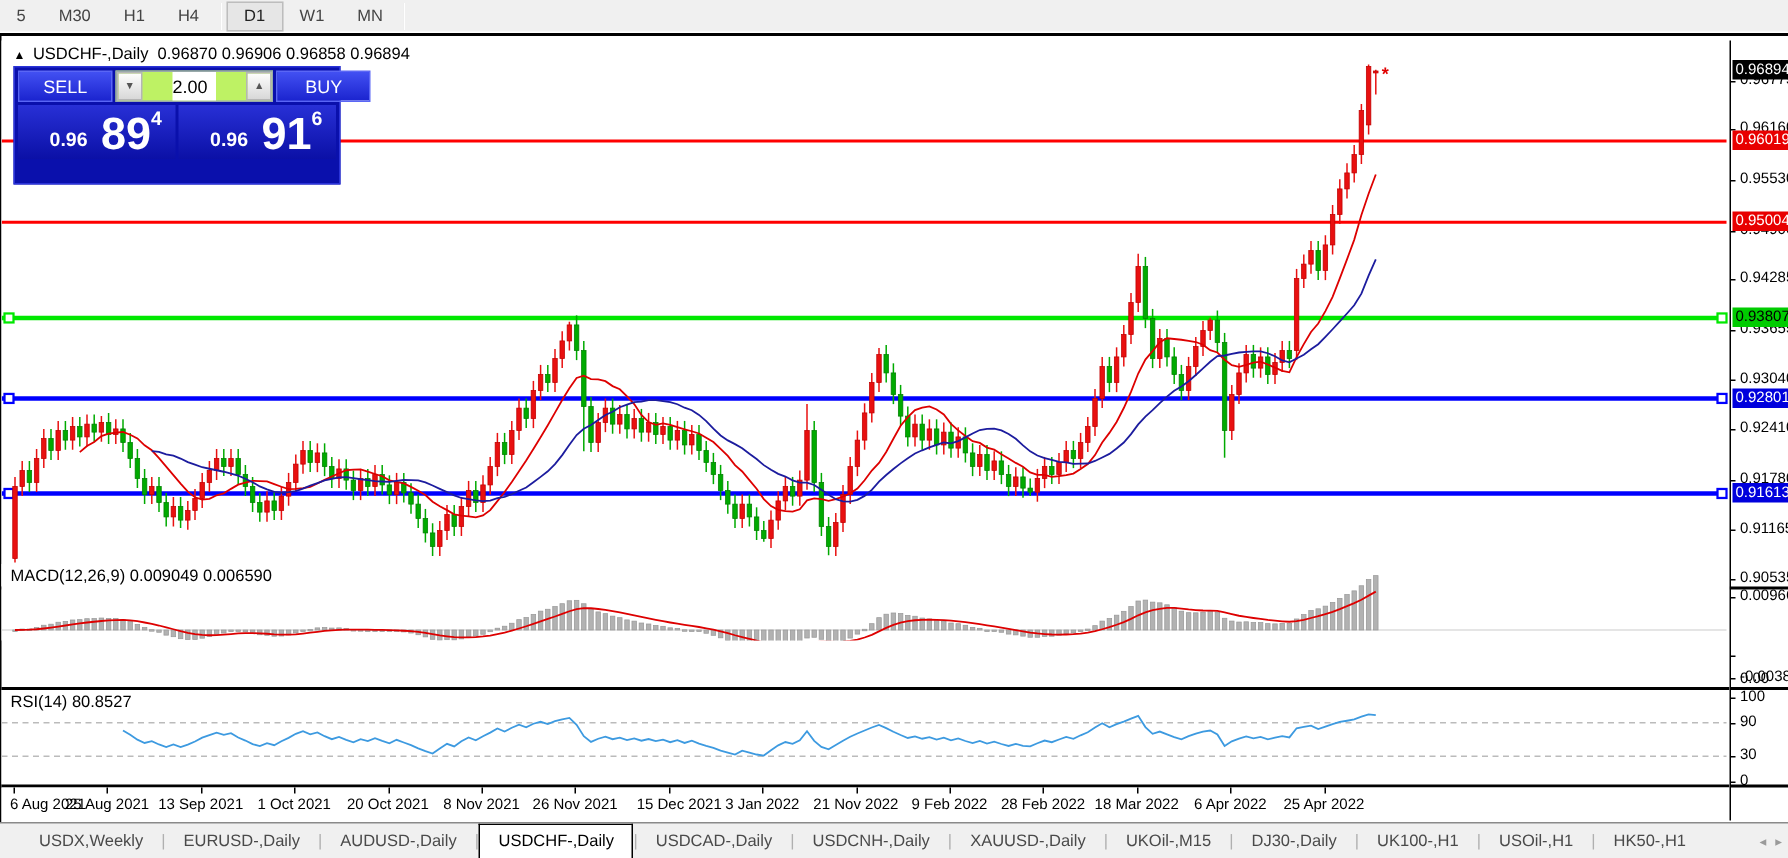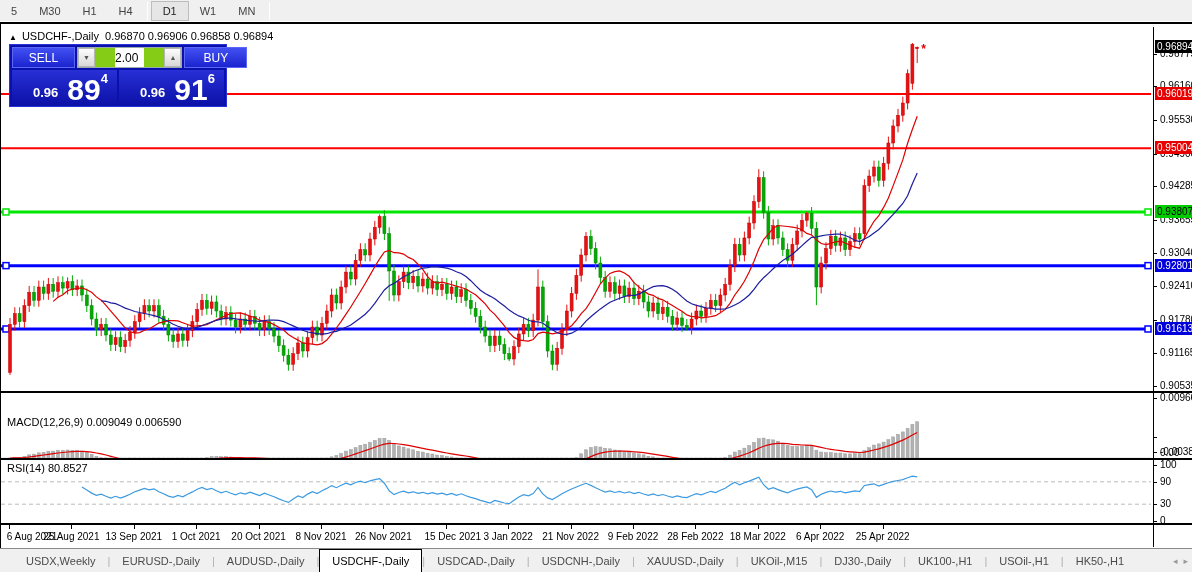--- a/index.html
+++ b/index.html
@@ -14,37 +14,37 @@
     font-size:11px; color:#444; cursor:default; }
   .tf-btn.active { background:#e6e6e6; border:1px solid #bdbdbd; color:#222; }
   .tf-sep { width:1px; height:18px; background:#c9c9c9; border-right:1px solid #fff; margin:0 3px; }
 
   
   .chart-window { position:absolute; left:0; top:22px; width:1192px; height:526px;
     border-top:2px solid #000; border-left:1px solid #000; background:#fff; }
   .pane { position:absolute; left:0; width:1152px; background:#fff; overflow:hidden; }
   .pane svg { position:absolute; left:0; top:0; }
   #main-pane { top:3px;  height:364px; }
-  #macd-pane { top:390px; height:51px; }
+  #macd-pane { top:352px; height:51px; }
   #rsi-pane  { top:436px; height:63px; }
   .pane-sep { position:absolute; left:0; width:1152px; height:2px; background:#000; }
   #sep1 { top:367px; } #sep2 { top:434px; } #sep3 { top:499px; }
 
   .pane-label { position:absolute; left:6px; top:2px; font-size:11px; color:#000; white-space:nowrap; }
 
   .chart-title { position:absolute; left:8px; top:3px; font-size:11px; color:#000; white-space:nowrap; }
   .chart-title .tri { font-size:8px; margin-right:5px; }
 
   
-  .trade-panel { position:absolute; left:8px; top:17px; width:218px; height:63px;
+  .trade-panel { position:absolute; left:8px; top:17px; width:218px; height:79px;
     background:#0a10ac; border:1px solid #2a33d8; padding:2px; }
   .tp-top { display:flex; height:21px; gap:2px; }
   .tp-btn { flex:0 0 63px; background:linear-gradient(#4250f2,#1b24cf); color:#fff;
     border:1px solid #5a66f5; font-size:12px; display:flex; align-items:center; justify-content:center; }
-  .tp-spin { flex:1; display:flex; background:#84cc16; border:1px solid #9aa;gap:20px; }
+  .tp-spin { flex:1; display:flex; background:#bef264; border:1px solid #9aa;gap:20px; }
   .tp-spin-btn { width:17px; background:linear-gradient(#fdfdfd,#d8d8d8); border:1px solid #b5b5b5;
     font-size:7px; color:#555; display:flex; align-items:center; justify-content:center; }
   .tp-vol { flex:1; background:#fff; font-size:12px; color:#000; display:flex;
     align-items:center; justify-content:flex-end; padding-right:6px; }
   .tp-prices { display:flex; height:36px; margin-top:2px; gap:2px; }
   .tp-price { flex:1; background:linear-gradient(#2830d6,#0b10a6); color:#fff;
     display:flex; align-items:flex-end; justify-content:center; padding-bottom:2px; }
   .tp-price .sm { font-size:13px; font-weight:bold; margin:0 1px 4px 12px; }
   .tp-price .big { font-size:30px; font-weight:bold; line-height:28px;margin-left:8px; }
   .tp-price .sup { font-size:13px; font-weight:bold; align-self:flex-start; margin-top:1px; }

